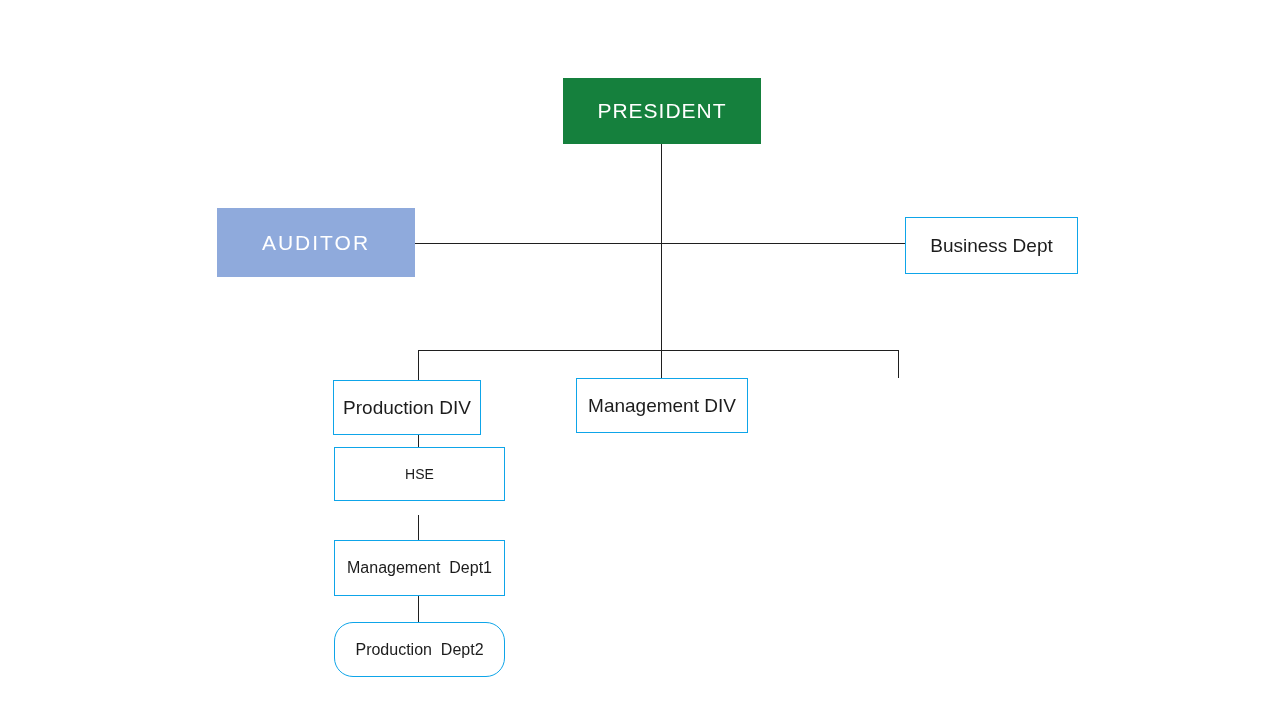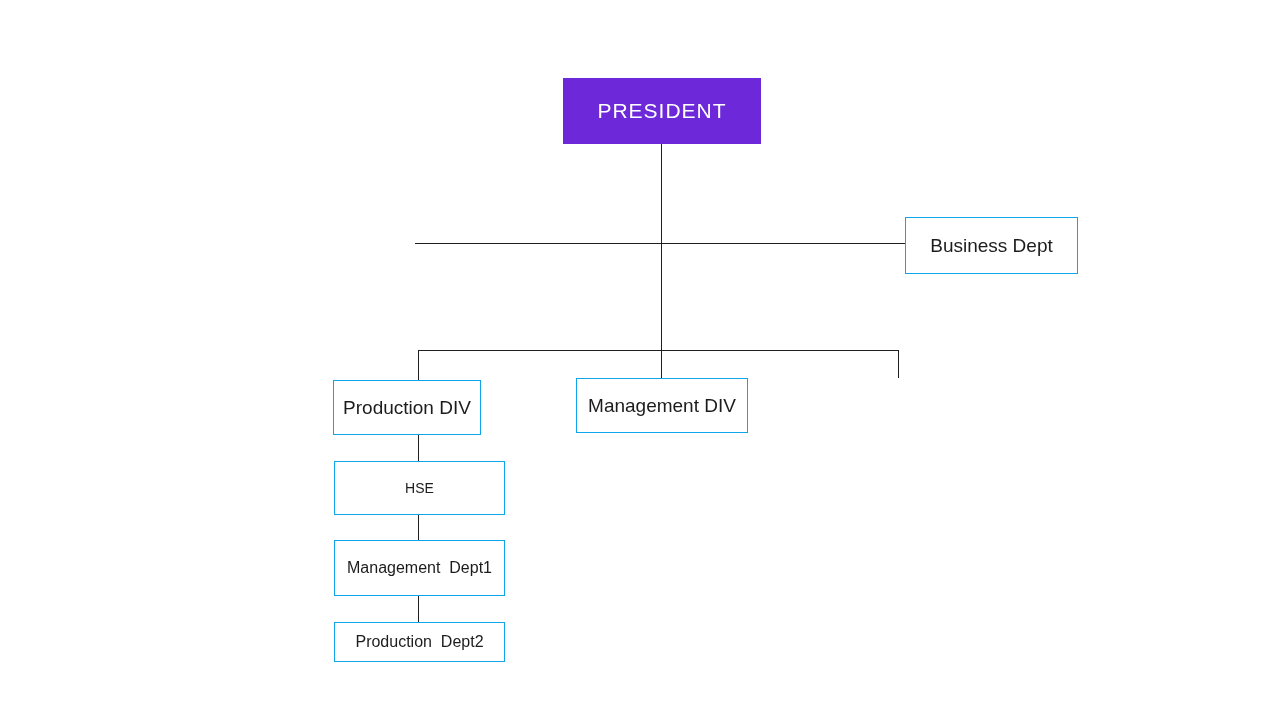--- a/index.html
+++ b/index.html
@@ -30,23 +30,23 @@
 
   .line { position: absolute; background: #1f1f1f; }
 
   
   #p-president  { left: 563px; top: 78px;  width: 198px; height: 66px; font-size: 21px; letter-spacing: 1px; }
   #p-auditor    { left: 217px; top: 208px; width: 198px; height: 69px; font-size: 21px; letter-spacing: 2px; }
   #p-business   { left: 905px; top: 217px; width: 173px; height: 57px; font-size: 19px; }
   #p-production-div { left: 333px; top: 380px; width: 148px; height: 55px; font-size: 19px; }
   #p-management-div { left: 576px; top: 378px; width: 172px; height: 55px; font-size: 19px; justify-content: center; }
   #p-technology-div { left: 812px; top: 378px; width: 173px; height: 55px; font-size: 19px; }
-  #p-hse        { left: 334px; top: 461px; width: 171px; height: 54px; font-size: 14px; }
+  #p-hse        { left: 334px; top: 447px; width: 171px; height: 54px; font-size: 14px; }
   #p-dept1      { left: 334px; top: 540px; width: 171px; height: 56px; font-size: 16px; }
-  #p-dept2      { left: 334px; top: 622px; width: 171px; height: 40px; font-size: 16px; }
+  #p-dept2      { left: 334px; top: 622px; width: 171px; height: 55px; font-size: 16px; border-radius: 19px; }
 
   
   #c-president-v      { left: 661px; top: 144px; width: 1px; height: 234px; }
   #c-auditor-business { left: 415px; top: 243px; width: 490px; height: 1px; }
   #c-branch-h         { left: 418px; top: 350px; width: 481px; height: 1px; }
   #c-branch-left-v    { left: 418px; top: 350px; width: 1px; height: 30px; }
   #c-branch-right-v   { left: 898px; top: 350px; width: 1px; height: 28px; }
   #c-prod-hse-v       { left: 418px; top: 435px; width: 1px; height: 26px; }
   #c-hse-dept1-v      { left: 418px; top: 515px; width: 1px; height: 25px; }
   #c-dept1-dept2-v    { left: 418px; top: 596px; width: 1px; height: 26px; }
@@ -58,24 +58,27 @@
 
   <div class="line" id="c-president-v"></div>
   <div class="line" id="c-auditor-business"></div>
   <div class="line" id="c-branch-h"></div>
   <div class="line" id="c-branch-left-v"></div>
   <div class="line" id="c-branch-right-v"></div>
   <div class="line" id="c-prod-hse-v"></div>
   <div class="line" id="c-hse-dept1-v"></div>
   <div class="line" id="c-dept1-dept2-v"></div>
 
-  <div class="node filled" id="p-president" style="background-color: #6d28d9;">
+  <div class="node filled" id="p-president" style="background-color: #15803d;">
     <span class="label">PRESIDENT</span>
   </div>
 
+  <div class="node filled" id="p-auditor" style="background-color: rgb(143, 170, 220);">
+    <span class="label">AUDITOR</span>
+  </div>
 
   <div class="node outlined" id="p-business">
     <span class="label">Business Dept</span>
   </div>
 
   <div class="node outlined" id="p-production-div">
     <span class="label">Production DIV</span>
   </div>
 
   <div class="node outlined" id="p-management-div">

